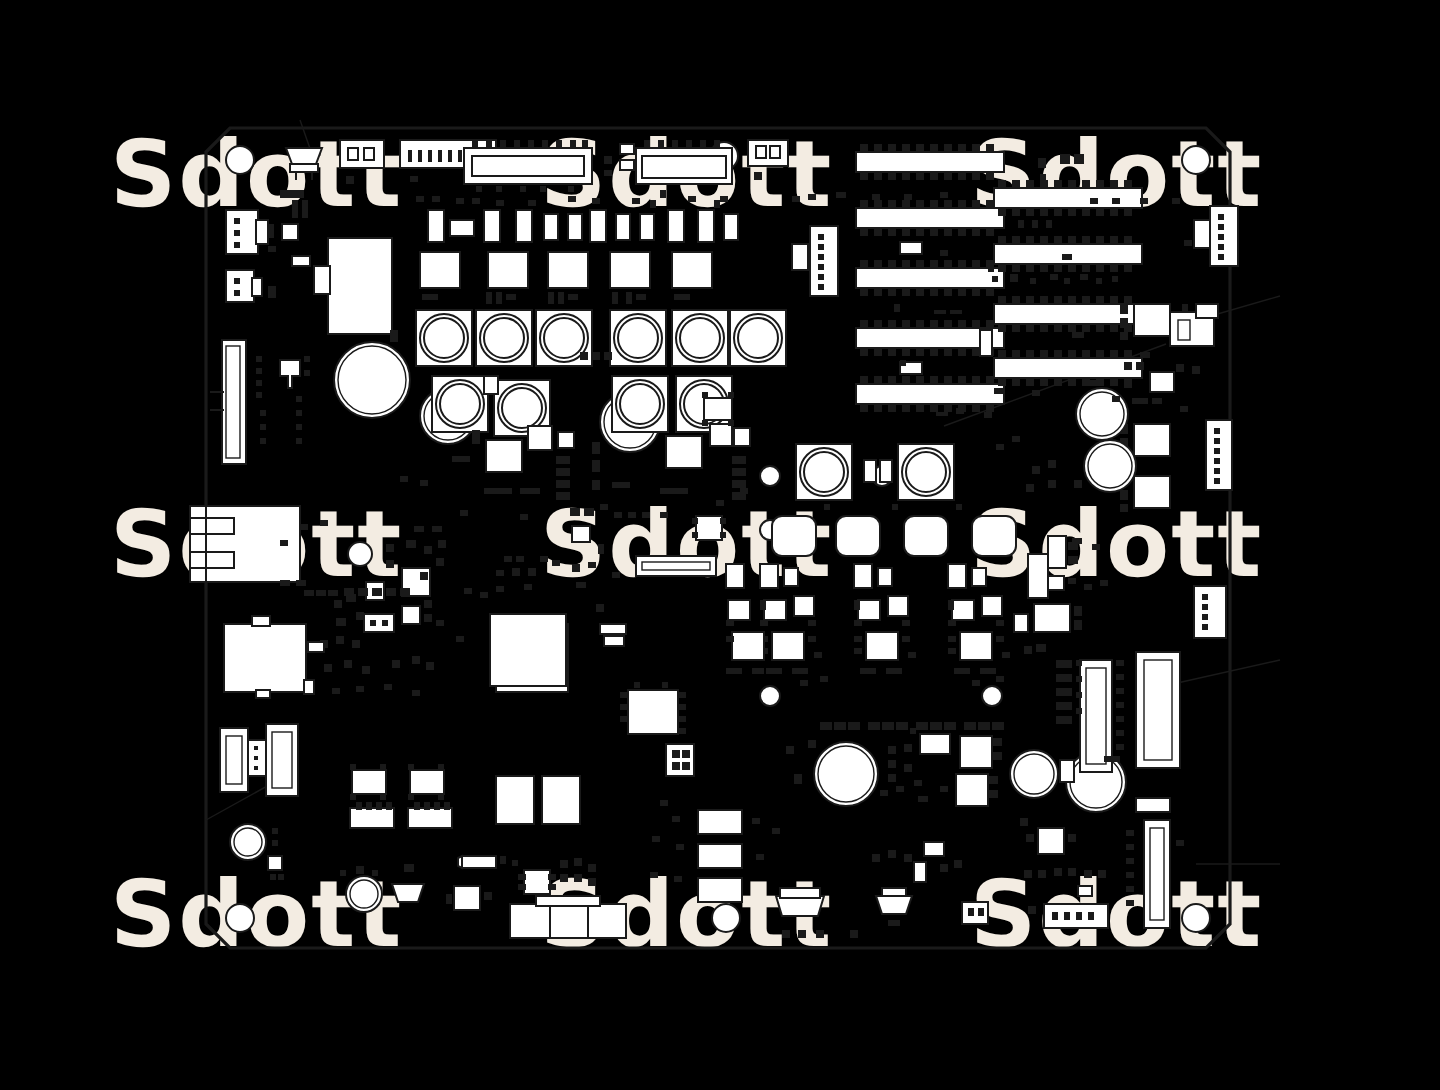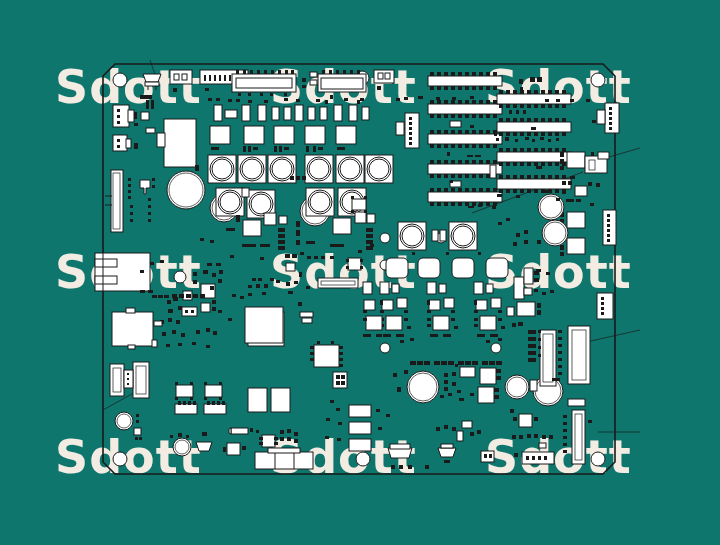--- a/index.html
+++ b/index.html
@@ -39,21 +39,21 @@
     position: absolute;
     left: 0; top: 0;
     width: 720px; height: 545px;
     z-index: 2;
   }
   #board-svg { display: block; }
 </style>
 </head>
 <body>
 
-<div id="stage" style="background: #0f766e;">
+<div id="stage" style="background: #000000;">
 
   <div id="watermark-layer">
       <div class="wm" style="left: 55px; top: 60px; color: rgb(243, 236, 226); font-size: 46px;">Sdott</div>
       <div class="wm" style="left: 270px; top: 60px; color: rgb(243, 236, 226); font-size: 46px;">Sdott</div>
       <div class="wm" style="left: 485px; top: 60px; color: rgb(243, 236, 226); font-size: 46px;">Sdott</div>
       <div class="wm" style="left: 55px; top: 245px; color: rgb(243, 236, 226); font-size: 46px;">Sdott</div>
       <div class="wm" style="left: 270px; top: 245px; color: rgb(243, 236, 226); font-size: 46px;">Sdott</div>
       <div class="wm" style="left: 485px; top: 245px; color: rgb(243, 236, 226); font-size: 46px;">Sdott</div>
       <div class="wm" style="left: 55px; top: 430px; color: rgb(243, 236, 226); font-size: 46px;">Sdott</div>
       <div class="wm" style="left: 270px; top: 430px; color: rgb(243, 236, 226); font-size: 46px;">Sdott</div>

